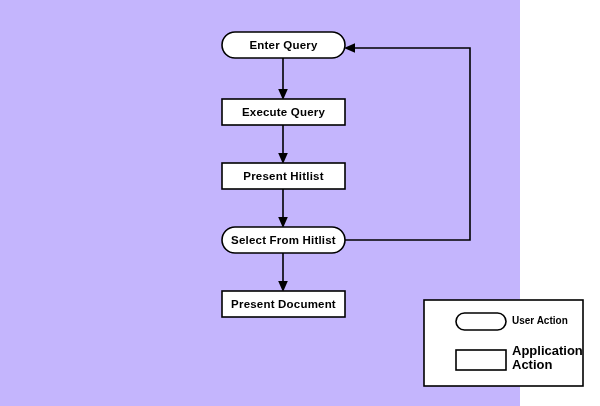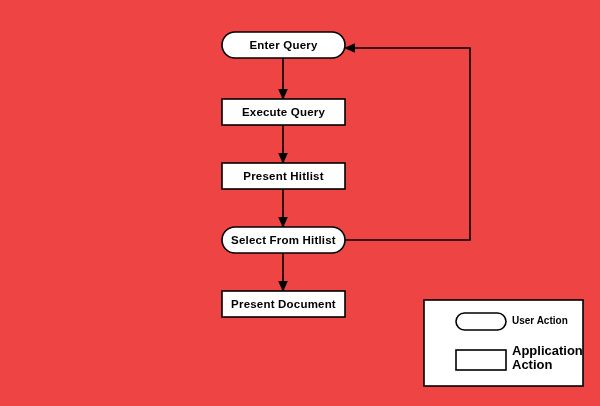--- a/index.html
+++ b/index.html
@@ -8,23 +8,23 @@
     background: #ffffff;
   }
   body {
     width: 600px;
     height: 406px;
     font-family: "Liberation Sans", sans-serif;
     overflow: hidden;
   }
   #canvas {
     position: relative;
-    width: 600px;
+    width: 520px;
     height: 406px;
-    background: #ef4444;
+    background: #c4b5fd;
   }
   #flow-svg {
     position: absolute;
     top: 0;
     left: 0;
     width: 600px;
     height: 406px;
   }
   .node-label {
     font-family: "Liberation Sans", sans-serif;

